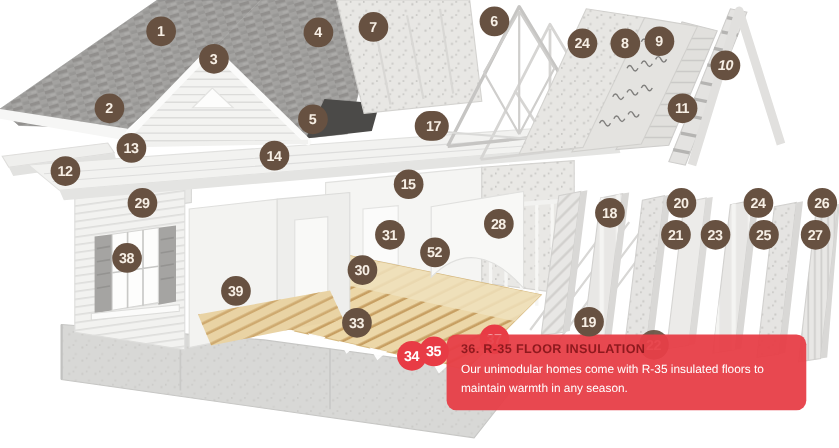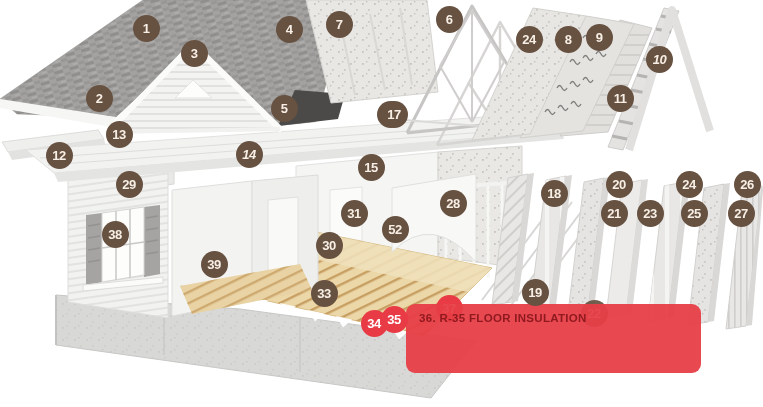--- a/index.html
+++ b/index.html
@@ -221,21 +221,21 @@
       <div class="marker" style="left: 275.5px; top: 15.5px;">4</div>
       <div class="marker" style="left: 270.5px; top: 94.5px;">5</div>
       <div class="marker" style="left: 435.5px; top: 5.5px;">6</div>
       <div class="marker" style="left: 325.5px; top: 10.5px;">7</div>
       <div class="marker" style="left: 554.5px; top: 25.5px;">8</div>
       <div class="marker" style="left: 585.5px; top: 23.5px;">9</div>
       <div class="marker" style="left: 646px; top: 45.5px; font-style: italic;">10</div>
       <div class="marker" style="left: 606.5px; top: 84.5px;">11</div>
       <div class="marker" style="left: 45.5px; top: 141.5px;">12</div>
       <div class="marker" style="left: 105.5px; top: 120.5px;">13</div>
-      <div class="marker" style="left: 235.5px; top: 141px; font-style: italic;">14</div>
+      <div class="marker" style="left: 235.5px; top: 128px;">14</div>
       <div class="marker" style="left: 357.5px; top: 153.5px;">15</div>
       <div class="marker" style="left: 361px; top: 100.5px; margin-left: 16px;">16</div>
       <div class="marker" style="left: 380.5px; top: 100.5px;">17</div>
       <div class="marker" style="left: 540.5px; top: 179.5px;">18</div>
       <div class="marker" style="left: 521.5px; top: 278.5px;">19</div>
       <div class="marker" style="left: 605.5px; top: 170.5px;">20</div>
       <div class="marker" style="left: 600.5px; top: 199.5px;">21</div>
       <div class="marker behind" style="left: 580.5px; top: 299.5px;">22</div>
       <div class="marker" style="left: 636.5px; top: 199.5px;">23</div>
       <div class="marker" style="left: 515.5px; top: 25.5px;">24</div>
@@ -249,17 +249,19 @@
       <div class="marker" style="left: 340.5px; top: 199.5px;">31</div>
       <div class="marker" style="left: 381.5px; top: 215.5px;">52</div>
       <div class="marker" style="left: 310.5px; top: 279.5px;">33</div>
       <div class="marker highlight" style="left: 360.5px; top: 309.5px;">34</div>
       <div class="marker highlight" style="left: 380.5px; top: 289.5px; margin-top: 16px;">35</div>
       <div class="marker highlight-behind" style="left: 435.5px; top: 294.5px;">37</div>
       <div class="marker" style="left: 101.5px; top: 220.5px;">38</div>
       <div class="marker" style="left: 200.5px; top: 250.5px;">39</div>
     </div>
 
-<div class="tooltip" style="left: 406px; top: 304px; width: 295px; min-height: 69px;">
+<div class="tooltip" style="left: 406px; top: 304px; width: 327px; min-height: 69px;">
   <div class="tooltip-title">36. R-35 FLOOR INSULATION</div>
+  <div class="tooltip-body">Our unimodular homes come with R-35 insulated floors to
+maintain warmth in any season.</div>
 </div>
 
 </div>
 
 </body></html>

